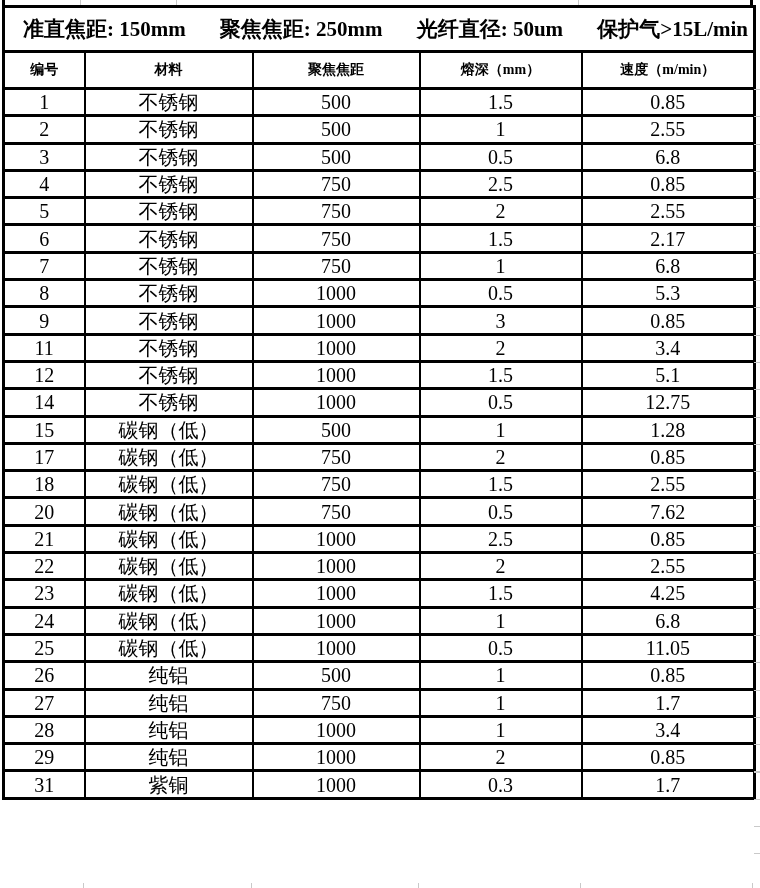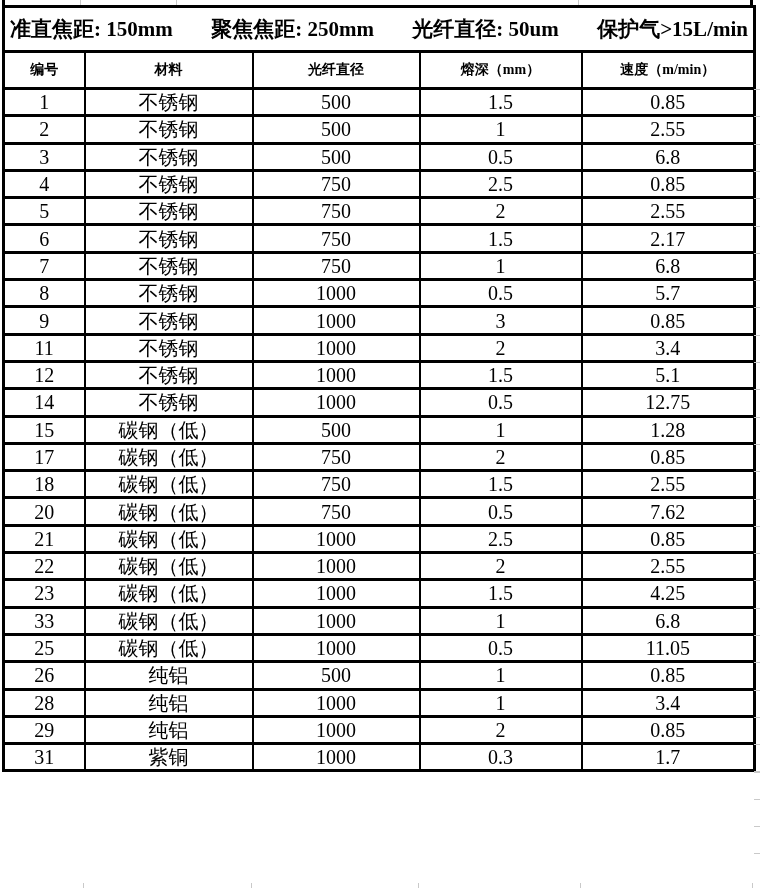--- a/index.html
+++ b/index.html
@@ -58,20 +58,21 @@
   tr.param-row td {
     height: 42px;
     font-weight: 700;
     font-size: 21px;
   }
   .param-flex {
     display: flex;
     justify-content: space-between;
     align-items: flex-end;
     padding: 0 5px;
+    margin-left: 13px;
   }
   tr.header-row th {
     height: 34px;
     font-weight: 700;
     font-size: 14px;
   }
   tr.data-row td {
     height: 24.3px;
     font-weight: 400;
     font-size: 20px;
@@ -125,21 +126,21 @@
             <span>准直焦距: 150mm</span>
             <span>聚焦焦距: 250mm</span>
             <span>光纤直径: 50um</span>
             <span>保护气&gt;15L/min</span>
           </div>
         </td>
       </tr>
       <tr class="header-row">
         <th>编号</th>
         <th>材料</th>
-        <th>光纤直径</th>
+        <th>聚焦焦距</th>
         <th>熔深（mm）</th>
         <th>速度（m/min）</th>
       </tr>
     </thead>
     <tbody>
   <tr class="data-row">
     <td>1</td>
     <td>不锈钢</td>
     <td>500</td>
     <td>1.5</td>
@@ -192,21 +193,21 @@
     <td>750</td>
     <td>1</td>
     <td>6.8</td>
   </tr>
 
   <tr class="data-row">
     <td>8</td>
     <td>不锈钢</td>
     <td>1000</td>
     <td>0.5</td>
-    <td>5.7</td>
+    <td>5.3</td>
   </tr>
 
   <tr class="data-row">
     <td>9</td>
     <td>不锈钢</td>
     <td>1000</td>
     <td>3</td>
     <td>0.85</td>
   </tr>
 
@@ -287,21 +288,21 @@
 
   <tr class="data-row">
     <td>23</td>
     <td>碳钢（低）</td>
     <td>1000</td>
     <td>1.5</td>
     <td>4.25</td>
   </tr>
 
   <tr class="data-row">
-    <td>33</td>
+    <td>24</td>
     <td>碳钢（低）</td>
     <td>1000</td>
     <td>1</td>
     <td>6.8</td>
   </tr>
 
   <tr class="data-row">
     <td>25</td>
     <td>碳钢（低）</td>
     <td>1000</td>
@@ -310,20 +311,27 @@
   </tr>
 
   <tr class="data-row">
     <td>26</td>
     <td>纯铝</td>
     <td>500</td>
     <td>1</td>
     <td>0.85</td>
   </tr>
 
+  <tr class="data-row">
+    <td>27</td>
+    <td>纯铝</td>
+    <td>750</td>
+    <td>1</td>
+    <td>1.7</td>
+  </tr>
 
   <tr class="data-row">
     <td>28</td>
     <td>纯铝</td>
     <td>1000</td>
     <td>1</td>
     <td>3.4</td>
   </tr>
 
   <tr class="data-row">

